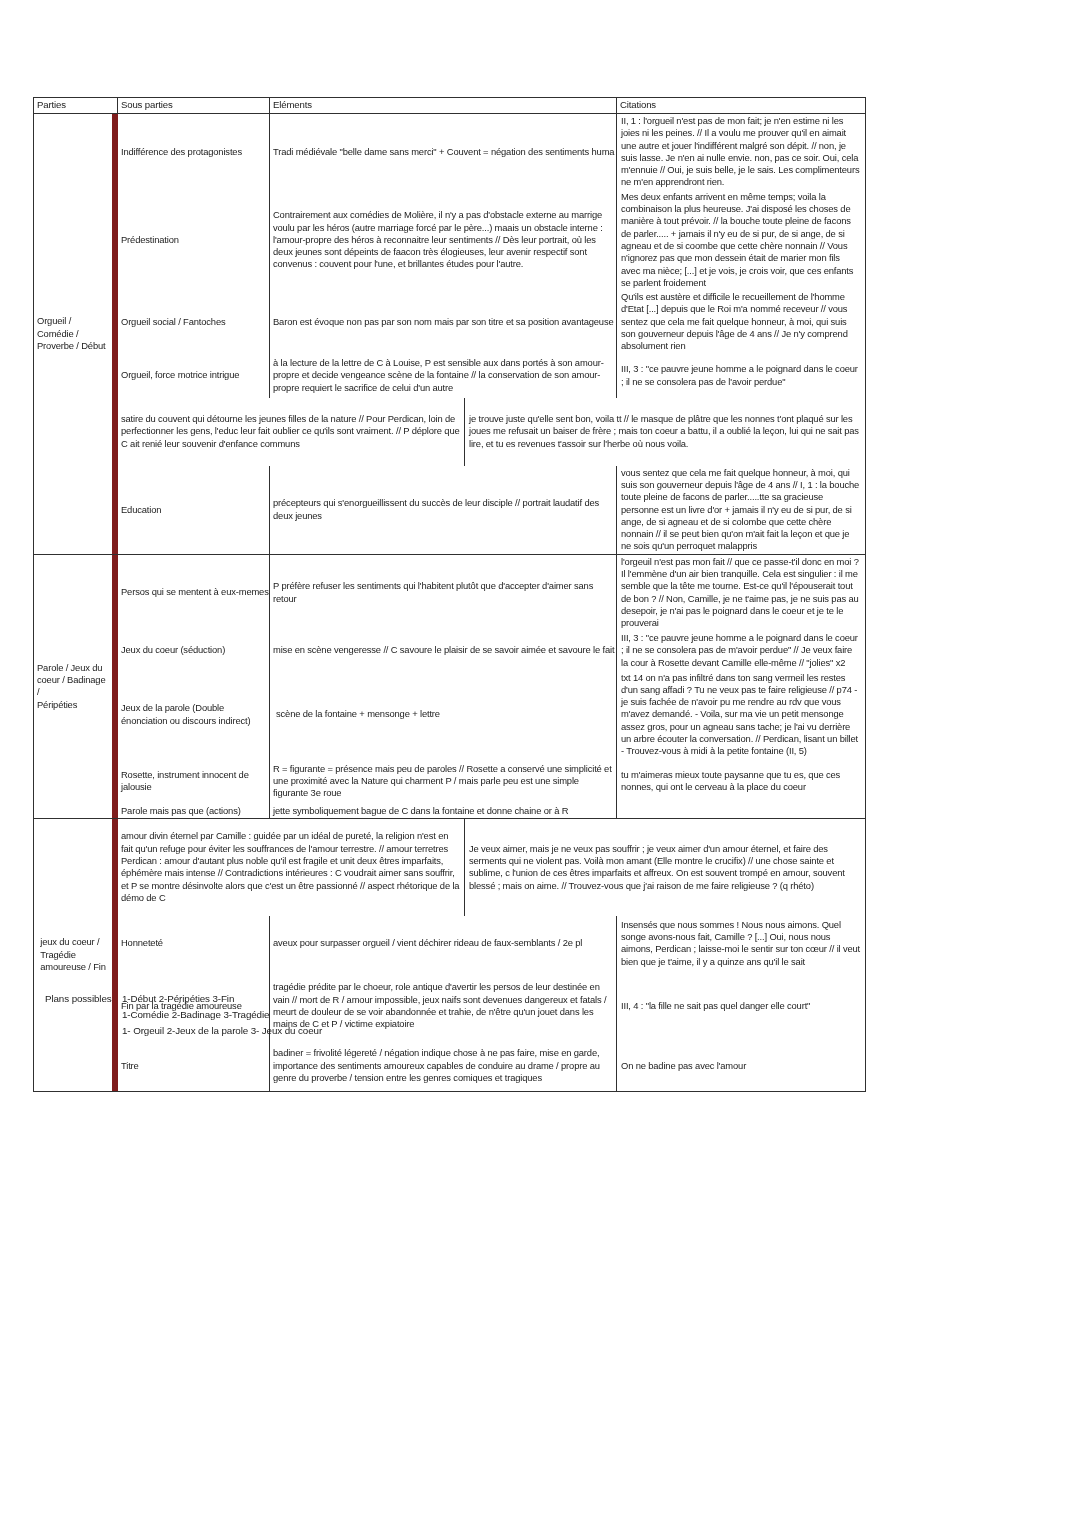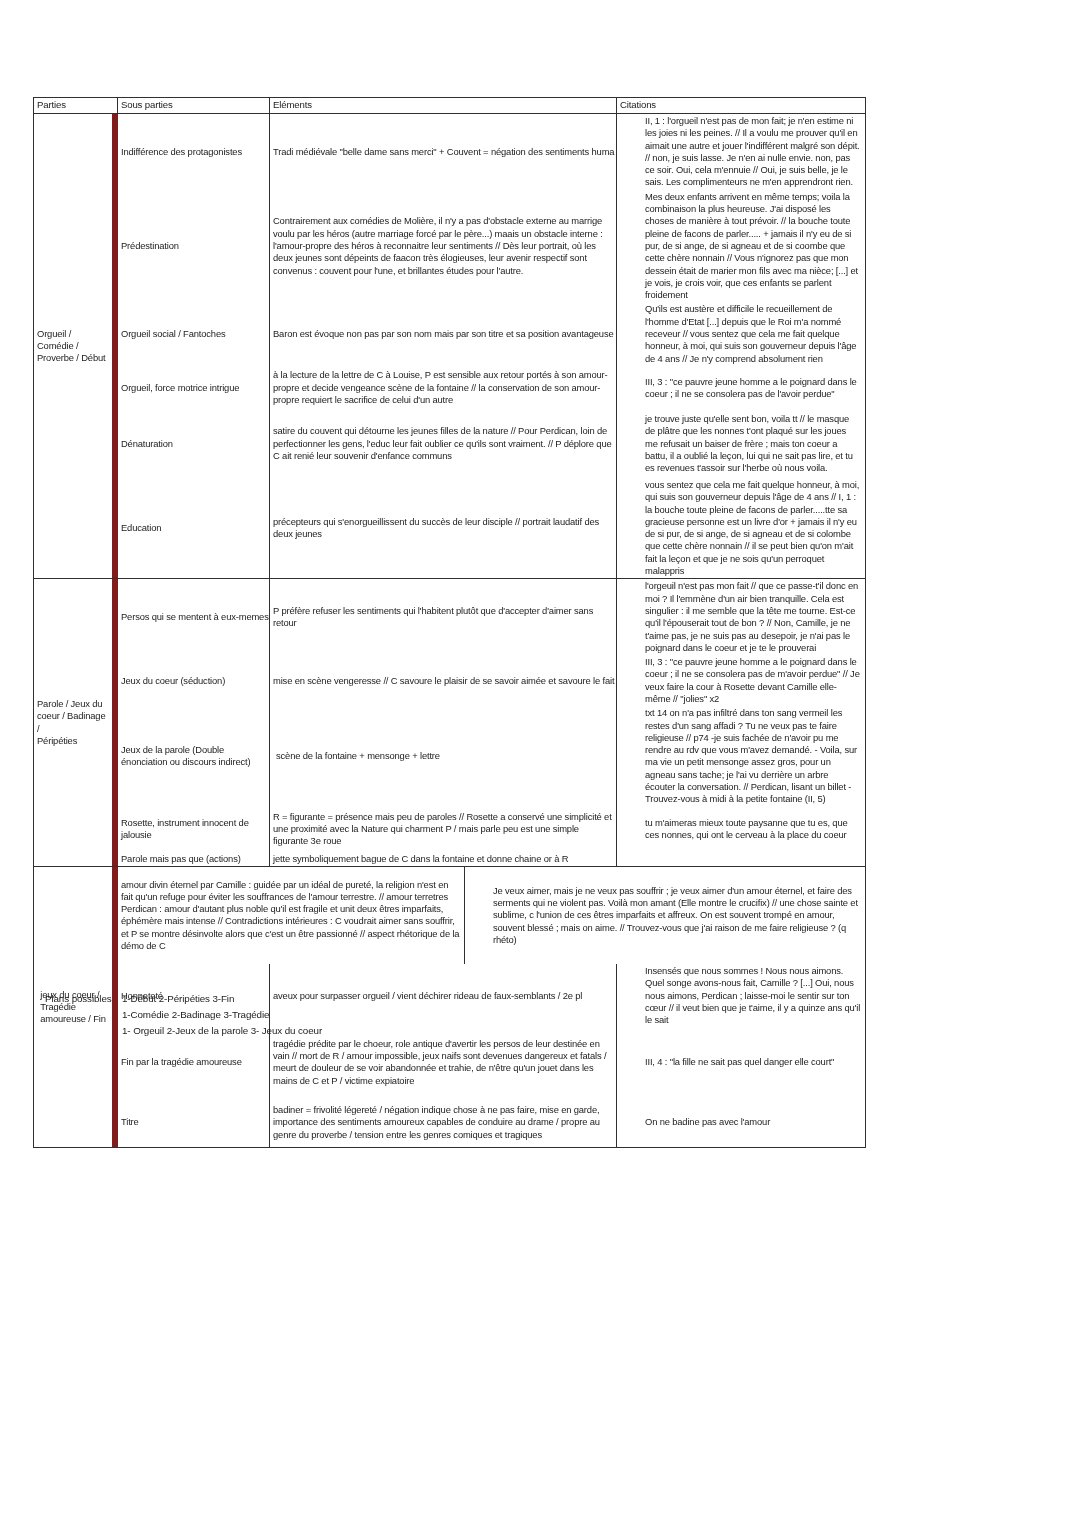--- a/index.html
+++ b/index.html
@@ -7,21 +7,21 @@
   .tbl{position:absolute;left:33px;top:97px;width:833px;border:1px solid #303030;box-sizing:border-box;font-size:9.4px;line-height:12.3px;letter-spacing:-0.15px;}
   .hdr{display:flex;border-bottom:1px solid #303030;height:15px;}
   .hdr .hc{box-sizing:border-box;padding:1px 3px;font-size:9.6px;}
   .section{display:flex;}
   .section + .section{border-top:1px solid #303030;}
   .col-parties{width:84px;flex:0 0 84px;border-right:6px solid #7f1d1d;box-sizing:border-box;display:flex;align-items:center;padding:2px 3px;}
   .col-rest{flex:1;display:flex;flex-direction:column;min-width:0;}
   .subrow{display:flex;min-width:0;}
   .c-sous{width:152px;flex:0 0 152px;border-right:1px solid #303030;box-sizing:border-box;display:flex;align-items:center;padding:1px 3px;overflow:hidden;}
   .c-elem{width:347px;flex:0 0 347px;border-right:1px solid #303030;box-sizing:border-box;display:flex;align-items:center;padding:1px 3px;overflow:hidden;}
-  .c-cit{flex:1;box-sizing:border-box;display:flex;align-items:center;padding:1px 4px;min-width:0;overflow:hidden;margin-left:24px;}
+  .c-cit{flex:1;box-sizing:border-box;display:flex;align-items:center;padding:1px 4px;min-width:0;overflow:hidden;}
   .w-parties{width:84px;flex:0 0 84px;border-right:1px solid #303030;box-sizing:border-box;}
   .w-sous{width:152px;flex:0 0 152px;border-right:1px solid #303030;box-sizing:border-box;}
   .w-elem{width:347px;flex:0 0 347px;border-right:1px solid #303030;box-sizing:border-box;}
   .w-cit{flex:1;box-sizing:border-box;}
   .preline{white-space:pre-line;}
   .nowrap{white-space:nowrap;}
   .center{text-align:left;justify-content:center;}
   .indent{padding-left:6px;}
   .footer{position:absolute;left:45px;top:991px;font-size:9.8px;line-height:16px;letter-spacing:-0.1px;display:flex;}
   .footer .flabel{width:77px;flex:0 0 77px;}
@@ -53,25 +53,24 @@
         <div class="c-elem">Contrairement aux comédies de Molière, il n'y a pas d'obstacle externe au marrige voulu par les héros (autre marriage forcé par le père...) maais un obstacle interne : l'amour-propre des héros à reconnaitre leur sentiments // Dès leur portrait, où les deux jeunes sont dépeints de faacon très élogieuses, leur avenir respectif sont convenus : couvent pour l'une, et brillantes études pour l'autre.</div>
         <div class="c-cit">Mes deux enfants arrivent en même temps; voila la combinaison la plus heureuse. J'ai disposé les choses de manière à tout prévoir. // la bouche toute pleine de facons de parler..... + jamais il n'y eu de si pur, de si ange, de si agneau et de si coombe que cette chère nonnain // Vous n'ignorez pas que mon dessein était de marier mon fils avec ma nièce; [...] et je vois, je crois voir, que ces enfants se parlent froidement</div>
       </div>
       <div class="subrow" style="min-height:60px;">
         <div class="c-sous">Orgueil social / Fantoches</div>
         <div class="c-elem nowrap">Baron est évoque non pas par son nom mais par son titre et sa position avantageuse</div>
         <div class="c-cit">Qu'ils est austère et difficile le recueillement de l'homme d'Etat [...] depuis que le Roi m'a nommé receveur // vous sentez que cela me fait quelque honneur, à moi, qui suis son gouverneur depuis l'âge de 4 ans // Je n'y comprend absolument rien</div>
       </div>
       <div class="subrow" style="min-height:44px;">
         <div class="c-sous">Orgueil, force motrice intrigue</div>
-        <div class="c-elem">à la lecture de la lettre de C à Louise, P est sensible aux retour portés à son amour-propre et decide vengeance scène de la fontaine // la conservation de son amour-propre requiert le sacrifice de celui d'un autre</div>
+        <div class="c-elem">à la lecture de la lettre de C à Louise, P est sensible aux dans portés à son amour-propre et decide vengeance scène de la fontaine // la conservation de son amour-propre requiert le sacrifice de celui d'un autre</div>
         <div class="c-cit">III, 3 : "ce pauvre jeune homme a le poignard dans le coeur ; il ne se consolera pas de l'avoir perdue"</div>
       </div>
       <div class="subrow" style="min-height:68px;">
-        <div class="c-sous">Dénaturation</div>
         <div class="c-elem">satire du couvent qui détourne les jeunes filles de la nature // Pour Perdican, loin de perfectionner les gens, l'educ leur fait oublier ce qu'ils sont vraiment. // P déplore que C ait renié leur souvenir d'enfance communs</div>
         <div class="c-cit">je trouve juste qu'elle sent bon, voila tt // le masque de plâtre que les nonnes t'ont plaqué sur les joues me refusait un baiser de frère ; mais ton coeur a battu, il a oublié la leçon, lui qui ne sait pas lire, et tu es revenues t'assoir sur l'herbe où nous voila.</div>
       </div>
       <div class="subrow" style="min-height:57px;">
         <div class="c-sous">Education</div>
         <div class="c-elem">précepteurs qui s'enorgueillissent du succès de leur disciple // portrait laudatif des deux jeunes</div>
         <div class="c-cit">vous sentez que cela me fait quelque honneur, à moi, qui suis son gouverneur depuis l'âge de 4 ans // I, 1 : la bouche toute pleine de facons de parler.....tte sa gracieuse personne est un livre d'or + jamais il n'y eu de si pur, de si ange, de si agneau et de si colombe que cette chère nonnain // il se peut bien qu'on m'ait fait la leçon et que je ne sois qu'un perroquet malappris</div>
       </div>
     </div>
   </div>

